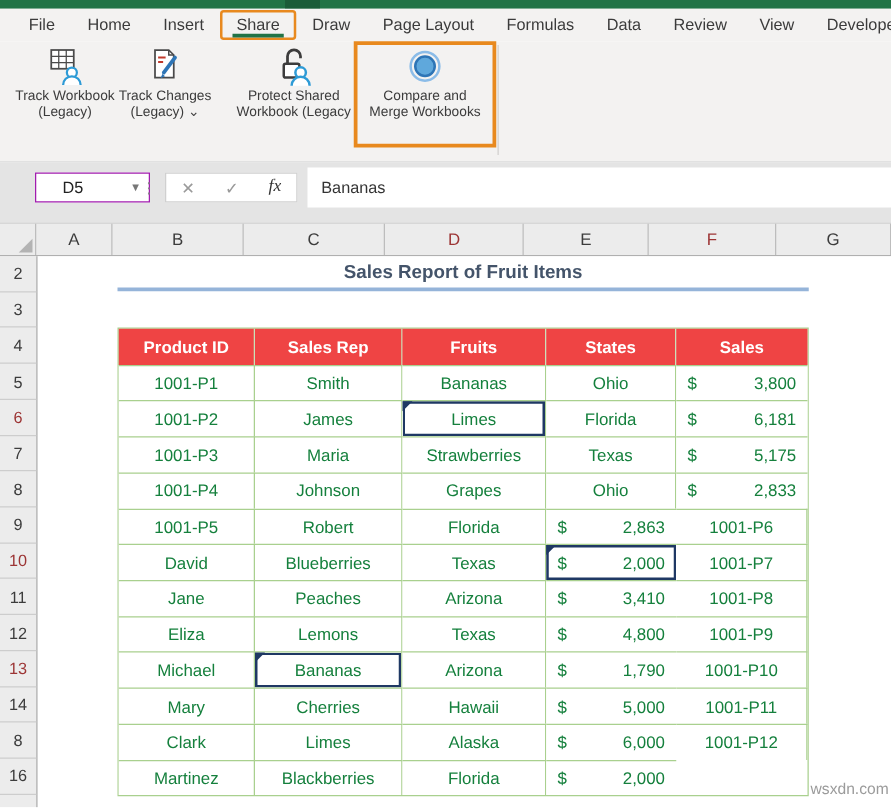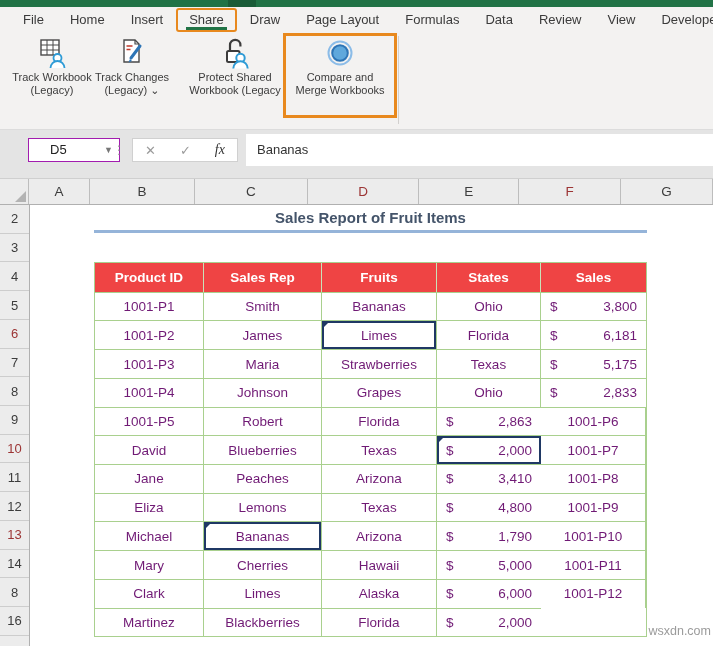--- a/index.html
+++ b/index.html
@@ -83,21 +83,21 @@
   }
   #table {
     position:absolute; left:94px; top:262px; width:553px;
     display:grid; grid-template-columns:109px 118px 115px 104px 105px;
     grid-auto-rows:28.72px; border:1px solid #A9D08E;
   }
   .th { background:#ef4444; color:#fff; font-weight:bold; font-size:13.5px;
         display:flex; align-items:center; justify-content:center; border-right:1px solid #c9e2b8; }
   .th:nth-child(5) { border-right:none; }
   .td { position:relative; background:#fff; display:flex; align-items:center; justify-content:center;
-        border-right:1px solid #A9D08E; border-top:1px solid #A9D08E; font-size:13.5px; color:#701a75; }
+        border-right:1px solid #A9D08E; border-top:1px solid #A9D08E; font-size:13.5px; color:#15803d; }
   .td.lastcol { border-right:none; }
   .td.sales { justify-content:space-between; padding:0 9px; }
   .td.changed { box-shadow: inset 0 0 0 2px #1F3864; }
   .td.changed::before { content:""; position:absolute; left:0; top:0;
     border-top:8px solid #1F3864; border-right:8px solid transparent; }
   #watermark { position:absolute; right:2px; top:624px; font-size:12.5px; color:#9b9b9b;margin-left:36px; }
 </style>
 </head>
 <body>
 

